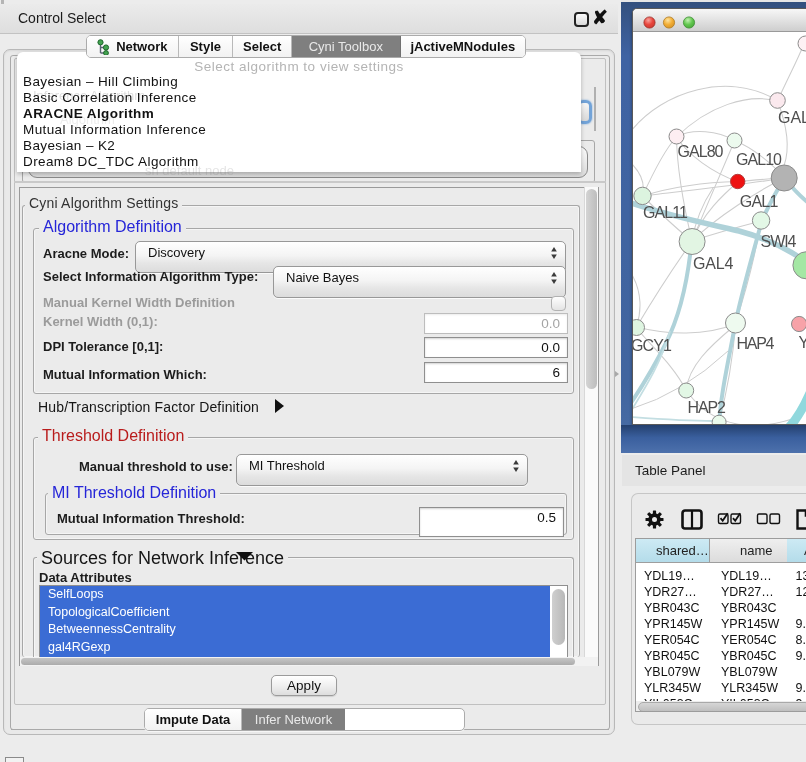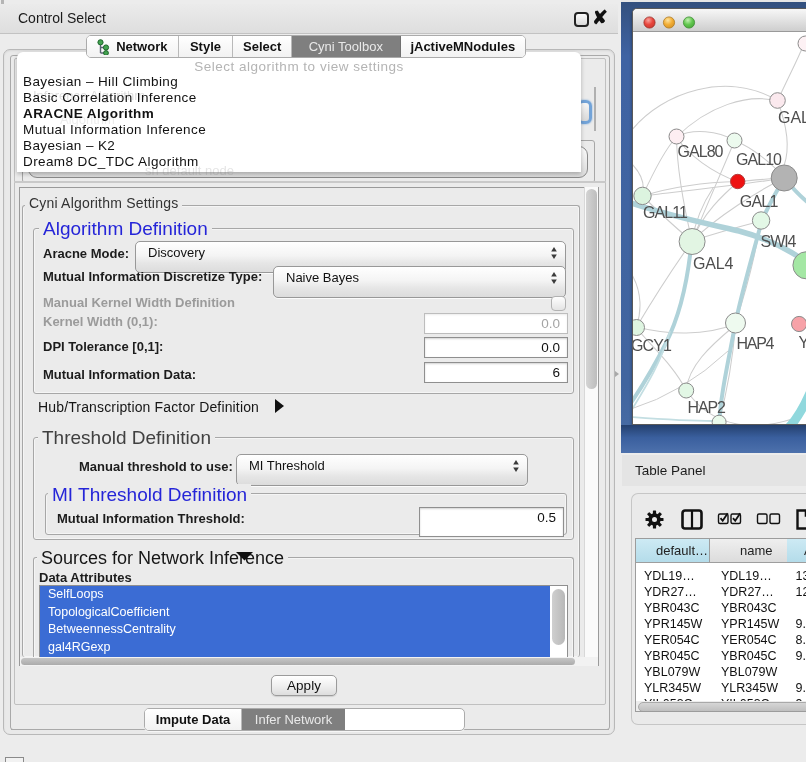--- a/index.html
+++ b/index.html
@@ -3,21 +3,21 @@
 <meta charset="utf-8">
 <style>
 *{margin:0;padding:0;box-sizing:border-box;}
 html,body{width:806px;height:762px;}
 body{position:relative;overflow:hidden;background:#ececec;font-family:"Liberation Sans",sans-serif;}
 .abs{position:absolute;}
 .b{font-weight:bold;}
 .lbl{position:absolute;font-size:13px;font-weight:bold;color:#1c1c1c;white-space:nowrap;}
 .glbl{position:absolute;font-size:13px;font-weight:bold;color:#9b9b9b;white-space:nowrap;}
 .grp{position:absolute;border:1px solid #a7a7a7;border-radius:3px;box-shadow:inset 0 0 0 1px rgba(255,255,255,.5);}
-.gtitle{position:absolute;top:-8px;font-size:19px;background:#ebebeb;padding:0 4px;white-space:nowrap;}
+.gtitle{position:absolute;top:-8px;font-size:16px;background:#ebebeb;padding:0 4px;white-space:nowrap;}
 .combo{position:absolute;height:32px;border:1px solid #989898;border-radius:5px;background:linear-gradient(#ffffff,#f4f4f4 45%,#e6e6e6 70%,#dcdcdc);box-shadow:0 1px 0 rgba(255,255,255,.8);}
 .combo .ct{position:absolute;left:12px;top:3px;font-size:13px;color:#111;white-space:nowrap;}
 .field{position:absolute;background:#fff;border:1px solid #8f8f8f;box-shadow:inset 0 1px 2px rgba(0,0,0,.18);font-size:13.5px;color:#111;text-align:right;padding:2px 7px 0 0;}
 .seg{position:absolute;height:23px;background:#fff;border:1px solid #ababab;border-radius:5px;display:flex;overflow:hidden;box-shadow:0 1px 0 rgba(255,255,255,.6);}
 .seg .tab{height:100%;display:flex;align-items:center;justify-content:center;font-size:13px;font-weight:bold;color:#111;border-right:1px solid #b9b9b9;background:linear-gradient(#ffffff,#f2f2f2);}
 .seg .tab:last-child{border-right:none;}
 .seg .sel{background:#7f7f7f;color:#e9e9e9;border-right:1px solid #707070;}
 </style>
 </head>
 <body>
@@ -73,48 +73,48 @@
 
 <div class="lbl" style="left:43px;top:246px;">Aracne Mode:</div>
 <div class="combo" style="left:135px;top:241px;width:431px;">
   <span class="ct">Discovery</span>
   <svg class="abs" style="right:8px;top:4.5px;" width="6" height="12" viewBox="0 0 6 12">
       <path d="M3 0 L5.8 4.4 L0.2 4.4 Z" fill="#3a3a3a"></path>
       <path d="M3 12 L0.2 7.6 L5.8 7.6 Z" fill="#3a3a3a"></path>
     </svg>
 </div>
 
-<div class="lbl" style="left:43px;top:269px;">Mutual Information Discretize Type:</div>
+<div class="lbl" style="left:43px;top:269px;">Select Information Algorithm Type:</div>
 <div class="combo" style="left:273px;top:266px;width:293px;">
   <span class="ct">Naive Bayes</span>
   <svg class="abs" style="right:8px;top:4.5px;" width="6" height="12" viewBox="0 0 6 12">
       <path d="M3 0 L5.8 4.4 L0.2 4.4 Z" fill="#3a3a3a"></path>
       <path d="M3 12 L0.2 7.6 L5.8 7.6 Z" fill="#3a3a3a"></path>
     </svg>
 </div>
 
 <div class="glbl" style="left:43px;top:295px;">Manual Kernel Width Definition</div>
 <div class="abs" style="left:551px;top:296px;width:15px;height:15px;border:1px solid #b2b2b2;border-radius:4px;background:linear-gradient(#fefefe,#e4e4e4);"></div>
 
 <div class="glbl" style="left:43px;top:314px;">Kernel Width (0,1):</div>
 <div class="field" style="left:424px;top:313px;width:144px;height:21px;border-color:#bdbdbd;color:#a4a4a4;box-shadow:inset 0 1px 2px rgba(0,0,0,.08);">0.0</div>
 
 <div class="lbl" style="left:43px;top:339px;">DPI Tolerance [0,1]:</div>
 <div class="field" style="left:424px;top:337px;width:144px;height:21px;">0.0</div>
 
-<div class="lbl" style="left:43px;top:367px;">Mutual Information Data:</div>
+<div class="lbl" style="left:43px;top:367px;">Mutual Information Which:</div>
 <div class="field" style="left:424px;top:362px;width:144px;height:21px;">6</div>
 
 <div class="abs" style="left:38px;top:399px;font-size:14px;letter-spacing:.15px;color:#161616;">Hub/Transcription Factor Definition</div>
 <svg class="abs" style="left:274px;top:399px;" width="11" height="14" viewBox="0 0 11 14">
     <path d="M1 0 L10 7 L1 14 Z" fill="#111"></path>
   </svg>
 
 <div class="grp" style="left:33px;top:437px;width:541px;height:103px;"></div>
-<div class="gtitle" style="left:38px;top:427px;color:#404040;">Threshold Definition</div>
+<div class="gtitle" style="left:38px;top:427px;color:#b91c1c;">Threshold Definition</div>
 
 <div class="lbl" style="left:79px;top:459px;">Manual threshold to use:</div>
 <div class="combo" style="left:236px;top:454px;width:292px;">
   <span class="ct">MI Threshold</span>
   <svg class="abs" style="right:8px;top:4.5px;" width="6" height="12" viewBox="0 0 6 12">
       <path d="M3 0 L5.8 4.4 L0.2 4.4 Z" fill="#3a3a3a"></path>
       <path d="M3 12 L0.2 7.6 L5.8 7.6 Z" fill="#3a3a3a"></path>
     </svg>
 </div>
 
@@ -289,21 +289,21 @@
     <rect x="112.5" y="5" width="9.5" height="9.5" rx="1.5"></rect>
     <rect x="125" y="5" width="9.5" height="9.5" rx="1.5"></rect>
   </g>
   <g fill="none" stroke="#111" stroke-width="2.4">
     <path d="M152.5 1.5 h8.5 l5.5 5.5 v12.5 h-14 z" fill="#eaeaea"></path>
     <path d="M160.5 1.5 v5.5 h5.5" stroke-width="1.6"></path>
   </g>
 </svg>
 
 <div class="abs" style="left:635px;top:538px;width:171px;height:174px;background:#fff;border:1px solid #9c9c9c;border-right:none;overflow:hidden;">
-  <div style="position:absolute;left:0;top:0;height:24px;width:74px;background:linear-gradient(#cdeaf4,#b4dcea);border-right:1px solid #9e9e9e;border-bottom:1px solid #9e9e9e;font-size:13px;color:#222;padding:4px 0 0 20px;">default…</div>
+  <div style="position:absolute;left:0;top:0;height:24px;width:74px;background:linear-gradient(#cdeaf4,#b4dcea);border-right:1px solid #9e9e9e;border-bottom:1px solid #9e9e9e;font-size:13px;color:#222;padding:4px 0 0 20px;">shared…</div>
   <div style="position:absolute;left:74px;top:0;height:24px;width:98px;background:linear-gradient(#efefef,#dcdcdc);border-right:1px solid #9e9e9e;border-bottom:1px solid #9e9e9e;font-size:13px;color:#222;padding:4px 0 0 30px;">name</div>
   <div style="position:absolute;left:151px;top:0;height:24px;width:20px;background:linear-gradient(#cdeaf4,#b4dcea);border-bottom:1px solid #9e9e9e;font-size:13px;color:#222;padding:4px 0 0 17px;overflow:hidden;">A</div>
   <div style="position:absolute;left:8px;top:29px;font-size:12.5px;color:#111;line-height:16px;white-space:pre;">YDL19…
 YDR27…
 YBR043C
 YPR145W
 YER054C
 YBR045C
 YBL079W
 YLR345W

